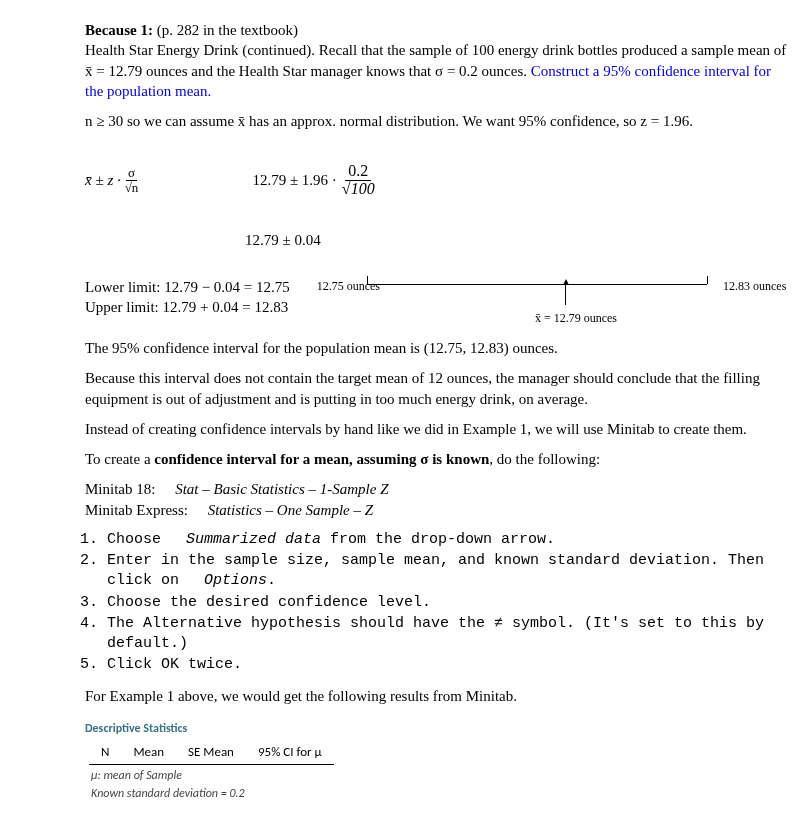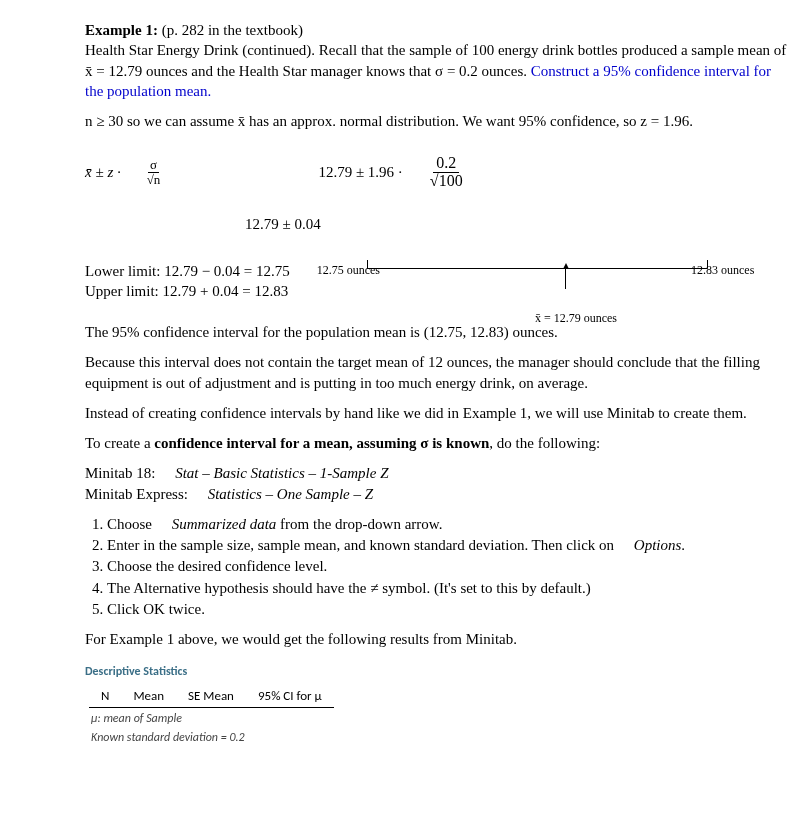--- a/index.html
+++ b/index.html
@@ -12,22 +12,21 @@
     width: 705px;
     line-height: 1.35;
   }
   .blue { color: #0000cc; }
   .ital { font-style: italic; margin-left: 16px; }
   .bold { font-weight: bold; }
   .para { margin: 10px 0; }
   .formula-row {
     display: flex;
     align-items: center;
-    margin: 24px 0;
-    gap: 22px;
+    margin: 32px 0;
   }
   .formula-gap { width: 110px; }
   .frac {
     display: inline-flex;
     flex-direction: column;
     align-items: center;
     vertical-align: middle;
     font-size: 13px;
     line-height: 1.05;
     margin: 0 2px;
@@ -37,21 +36,21 @@
   .small-frac {
     display: inline-flex;
     flex-direction: column;
     align-items: center;
     vertical-align: middle;
     font-size: 16px;
     line-height: 1.05;
     margin: 0 2px;
   }
   .small-frac .num { border-bottom: 1px solid #000; padding: 0 3px; }
-  .small-frac .den { padding: 0 3px; }
+  .small-frac .den { padding: 0 3px; font-style: italic; }
   .centered-formula { margin-left: 160px; margin-top: 10px; margin-bottom: 18px; }
   .limits-block {
     display: flex;
     align-items: center;
     margin: 8px 0 12px 0;
   }
   .limits-text { width: 270px; }
   .diagram {
     position: relative;
     width: 380px;
@@ -74,24 +73,24 @@
   }
   .diag-arrow::after {
     content: "";
     position: absolute;
     top: -6px; left: -3px;
     border-left: 3px solid transparent;
     border-right: 3px solid transparent;
     border-bottom: 6px solid #000;
   }
   .diag-l-label { position: absolute; top: 10px; left: -40px; width: 65px; text-align: right; }
-  .diag-r-label { position: absolute; top: 10px; left: 336px; width: 75px; }
-  .diag-c-label { position: absolute; top: 58px; left: 166px; width: 110px; text-align: center; }
+  .diag-r-label { position: absolute; top: 10px; left: 368px; width: 75px; }
+  .diag-c-label { position: absolute; top: 42px; left: 166px; width: 110px; text-align: center; }
   ol.steps { margin: 6px 0 10px 0; padding-left: 22px; }
-  ol.steps li { margin: 1px 0; }
+  ol.steps li { margin: 1px 0; font-family: Liberation Mono, monospace; }
   .descr-head {
     font-family: Calibri, Arial, sans-serif;
     font-weight: bold;
     color: #3b6f87;
     font-size: 12px;
     margin-top: 14px;
     margin-bottom: 4px;
   }
   table.minitab {
     font-family: Calibri, Arial, sans-serif;
@@ -119,21 +118,21 @@
     color: #444;
     margin-left: 6px;
     line-height: 1.3;
     margin-top: 3px;
   }
 </style>
 </head>
 <body>
 
 <div class="para">
-  <span class="bold">Example 1:</span>
+  <span class="bold">Because 1:</span>
   <span>(p. 282 in the textbook)</span><br>
   <span>Health Star Energy Drink (continued). Recall that the sample of 100 energy drink bottles produced a sample mean of x̄ = 12.79 ounces and the Health Star manager knows that σ = 0.2 ounces. </span><span class="blue">Construct a 95% confidence interval for the population mean.</span>
 </div>
 
 <div class="para">n ≥ 30 so we can assume x̄ has an approx. normal distribution.  We want 95% confidence, so z = 1.96.</div>
 
 <div class="formula-row">
   <span style="font-style:italic">x̄  ±  z ·</span>
   <span class="frac">
     <span class="num">σ</span>

